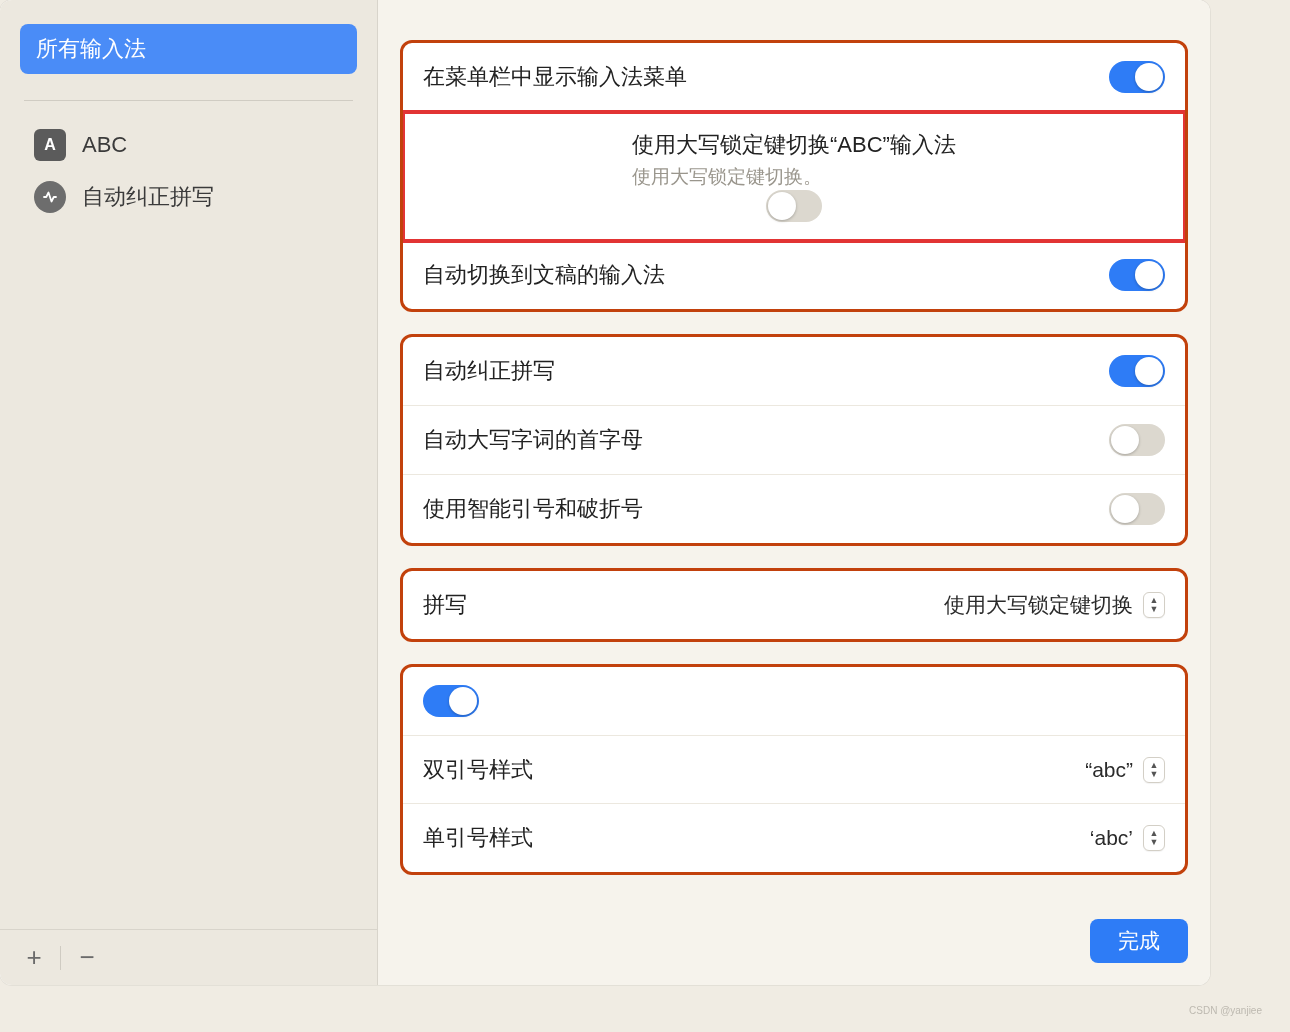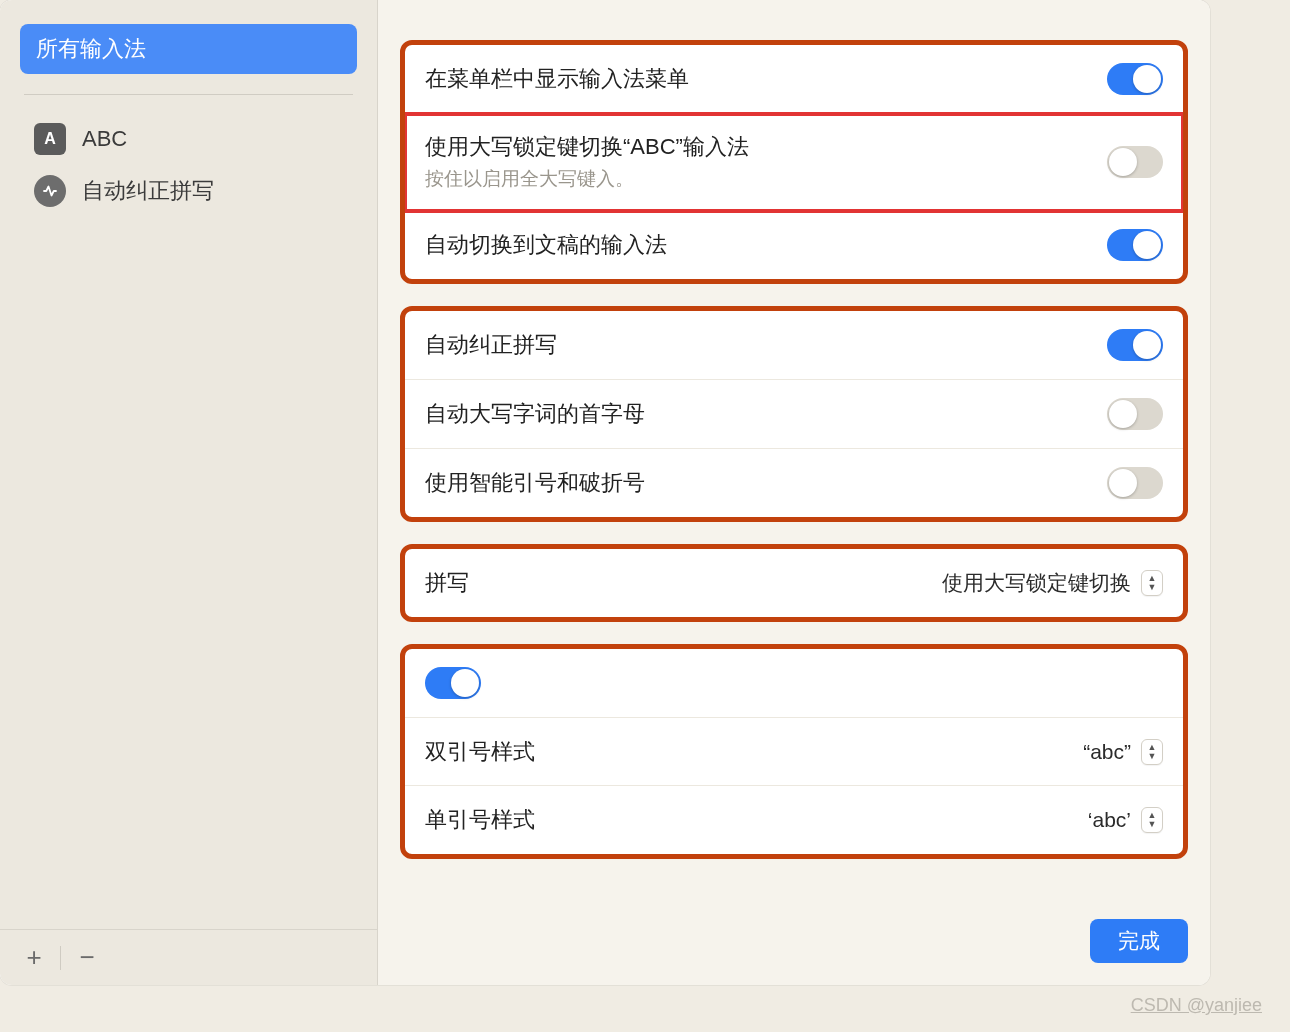--- a/index.html
+++ b/index.html
@@ -31,21 +31,21 @@
 .sidebar-top {
   padding: 24px 20px 0 20px;
   flex: 1;
 }
 .sidebar-selected {
   background: #4a8cf7;
   color: #fff;
   font-size: 22px;
   padding: 10px 16px;
   border-radius: 8px;
-  margin-bottom: 20px;
+  margin-bottom: 26px;
 }
 .sidebar-divider {
   height: 1px;
   background: #d0ccc3;
   margin: 0 4px 18px 4px;
 }
 .sidebar-item {
   display: flex;
   align-items: center;
   padding: 10px 14px;
@@ -100,39 +100,40 @@
   flex: 1;
   background: #f6f3ec;
   padding: 40px 22px 22px 22px;
   display: flex;
   flex-direction: column;
   position: relative;
 }
 .groups { flex: 1; display: flex; flex-direction: column; gap: 22px; }
 .group {
   background: #fff;
-  border: 5px solid #c2410c;
+  border: 3px solid #c2410c;
   border-radius: 12px;
   overflow: hidden;
 }
 .row {
   display: flex;
   align-items: center;
   padding: 18px 20px;
   min-height: 68px;
   border-bottom: 1px solid #ece8df;
   position: relative;
 }
 .row:last-child { border-bottom: none; gap: 36px; }
 .row-labels { flex: 1; display: flex; flex-direction: column; gap: 4px; }
 .row-title { font-size: 22px; color: #222; }
 .row-sub { font-size: 19px; color: #9a968d; }
 .row-highlight {
   outline: 4px solid #e23434;
   outline-offset: -2px;
+  flex-direction: column;
 }
 .toggle {
   width: 56px;
   height: 32px;
   border-radius: 16px;
   position: relative;
   cursor: pointer;
 }
 .toggle-on { background: #2e7cf6; }
 .toggle-off { background: #dcd8cf; }
@@ -182,23 +183,22 @@
   font-size: 21px;
   border: none;
   border-radius: 8px;
   padding: 8px 28px;
   cursor: pointer;
 }
 .watermark {
   position: absolute;
   right: 28px;
   bottom: 16px;
-  font-size: 18px;
+  font-size: 10px;
   color: #bdb9b0;
-  text-decoration: underline;
 }
 </style>
 </head>
 <body>
 
 <div class="window">
 
   <div class="sidebar">
     <div class="sidebar-top">
       <div class="sidebar-selected">
@@ -240,21 +240,21 @@
       <div class="group">
         <div class="row">
           <div class="row-labels">
               <div class="row-title">在菜单栏中显示输入法菜单</div>
             </div>
           <div class="toggle toggle-on"></div>
         </div>
         <div class="row row-highlight">
           <div class="row-labels">
             <div class="row-title">使用大写锁定键切换“ABC”输入法</div>
-            <div class="row-sub">按住以启用全大写键入。</div>
+            <div class="row-sub">使用大写锁定键切换。</div>
           </div>
           <div class="toggle toggle-off"></div>
         </div>
         <div class="row">
           <div class="row-labels">
               <div class="row-title">自动切换到文稿的输入法</div>
             </div>
           <div class="toggle toggle-on"></div>
         </div>
       </div>

